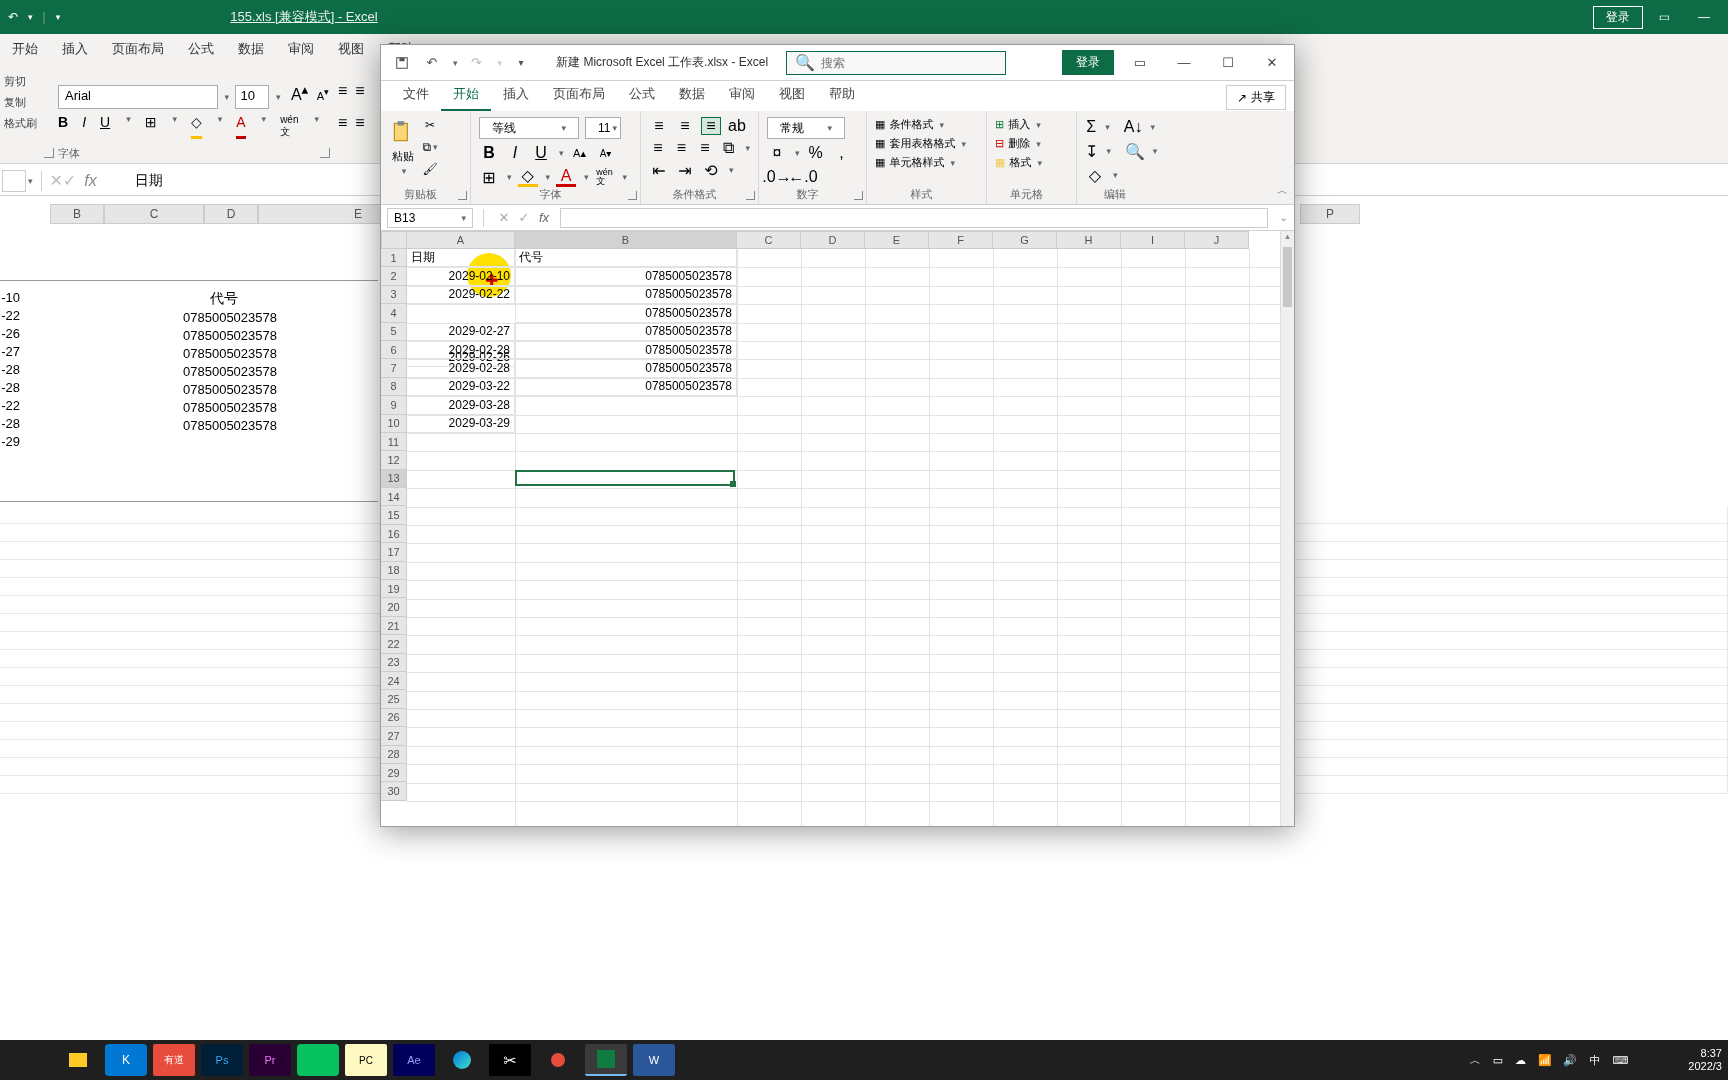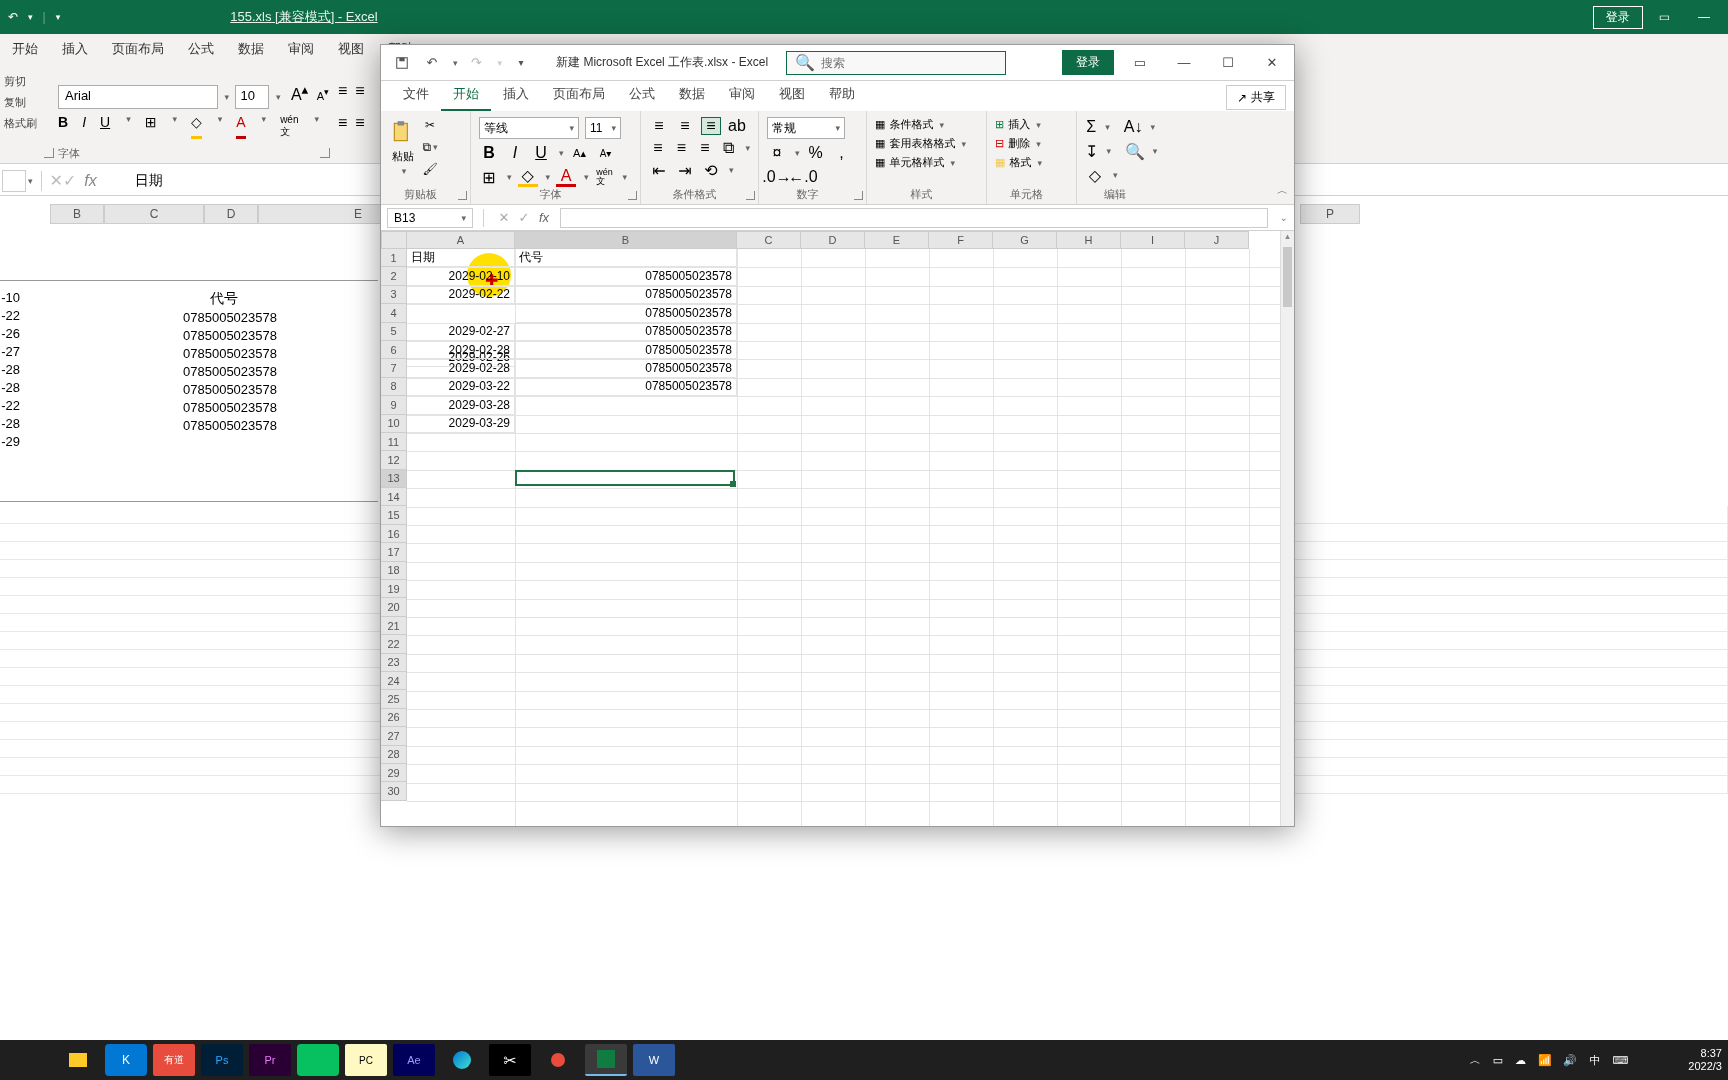--- a/index.html
+++ b/index.html
@@ -64,21 +64,21 @@
 
 .fw-ribbon { height: 94px; background: #f3f2f1; border-bottom: 1px solid #d0d0d0; display: flex; position: relative; }
 .fw-ribbon .grp { border-right: 1px solid #d8d8d8; height: 100%; position: relative; padding: 6px 8px 16px 8px; }
 .fw-ribbon .grp-label { position: absolute; bottom: 2px; left: 0; right: 10px; text-align: center; font-size: 11px; color: #666; }
 .fw-ribbon .launcher2 { position: absolute; bottom: 4px; right: 3px; width: 9px; height: 9px; border-right: 1px solid #888; border-bottom: 1px solid #888; }
 .fw-ribbon .paste { display: flex; flex-direction: column; align-items: center; gap: 2px; }
 .fw-ribbon .paste-icon { width: 28px; height: 30px; display: flex; align-items: center; justify-content: center; }
 .fw-ribbon .mini-col { display: flex; flex-direction: column; gap: 6px; margin-left: 4px; }
 .fw-ribbon .mini { width: 18px; height: 16px; display: flex; align-items: center; justify-content: center; font-size: 12px; }
 .fw-ribbon .row-ctrl { display: flex; gap: 6px; align-items: center; }
-.fw-ribbon .sel { border: 1px solid #ababab; background: #fff; height: 22px; font-size: 12px; padding: 0 4px; display: flex; align-items: center; justify-content: space-between; }
+.fw-ribbon .sel { border: 1px solid #ababab; background: #fff; height: 22px; font-size: 12px; padding: 0 12px; display: flex; align-items: center; justify-content: space-between; }
 .fw-ribbon .btn-ico { width: 20px; height: 20px; display: flex; align-items: center; justify-content: center; }
 .fw-ribbon .align-btn { width: 20px; height: 18px; display: flex; align-items: center; justify-content: center; border: 1px solid transparent; }
 .fw-ribbon .align-btn.on { background: #d4e8dc; border: 1px solid #0d6b45; }
 .fw-ribbon .styles-col { display: flex; flex-direction: column; gap: 4px; font-size: 11px; }
 .fw-ribbon .styles-col .it { display: flex; align-items: center; gap: 4px; }
 .fw-ribbon .collapse { position: absolute; right: 6px; bottom: 6px; font-size: 11px; color: #666; }
 
 .fw-fbar { height: 26px; border-bottom: 1px solid #d0d0d0; display: flex; align-items: center; background: #fff; }
 .fw-fbar .nb { width: 86px; height: 20px; border: 1px solid #ccc; margin-left: 6px; font-size: 12px; padding: 0 6px; display: flex; align-items: center; justify-content: space-between; }
 .fw-fbar .sep { width: 1px; height: 18px; background: #d0d0d0; margin: 0 10px; }

